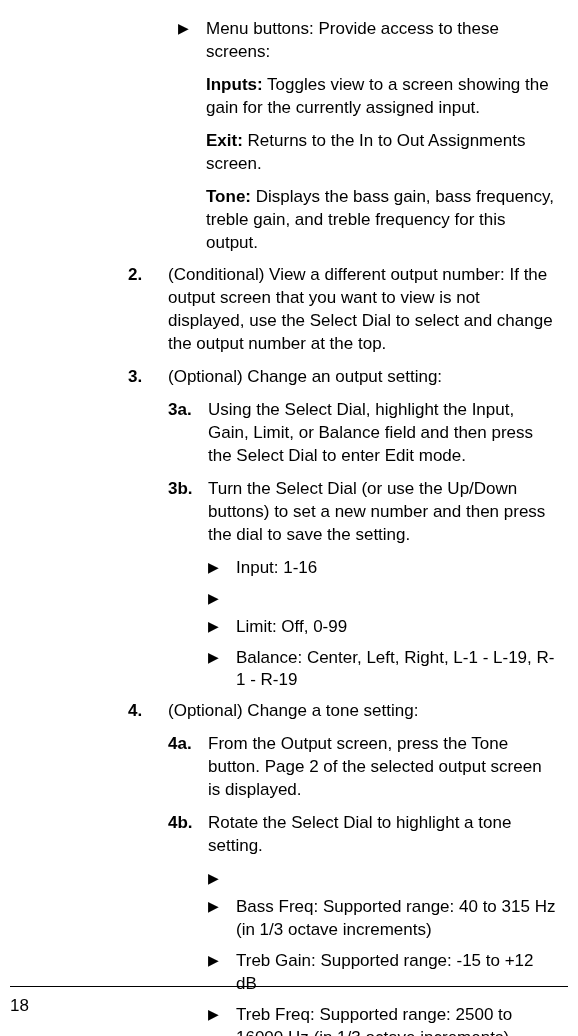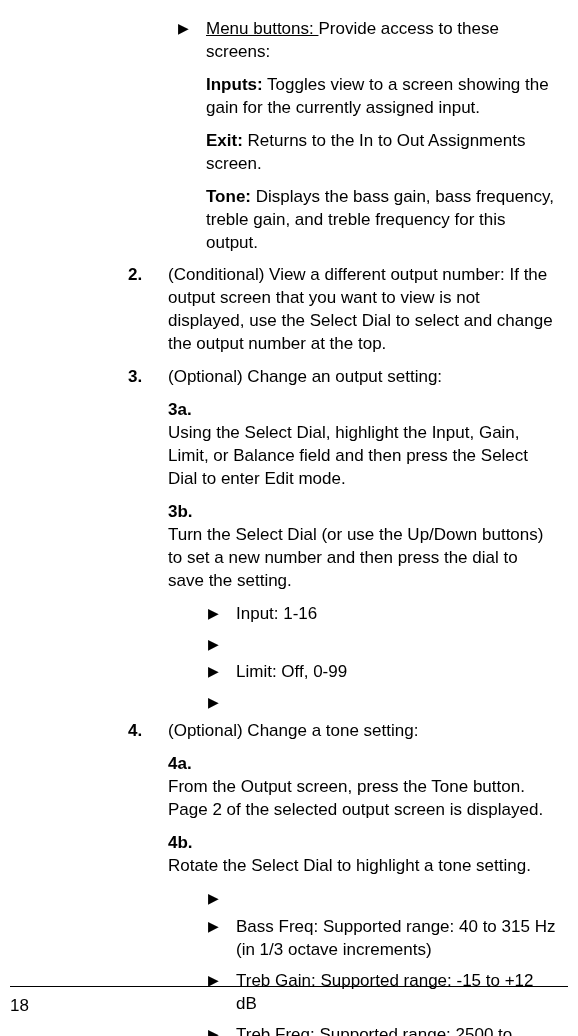--- a/index.html
+++ b/index.html
@@ -50,21 +50,20 @@
       flex-shrink: 0;
       font-weight: bold;
     }
     .step .stext {
       flex: 1;
     }
     .substep {
       display: flex;
       margin-bottom: 10px;
       padding-left: 40px;
-      flex-direction: column;
     }
     .substep .snum {
       width: 40px;
       flex-shrink: 0;
       font-weight: bold;
     }
     .substep .sstext {
       flex: 1;
     }
     .sub-bullet {
@@ -75,21 +74,20 @@
     .sub-bullet .arrow {
       width: 28px;
       flex-shrink: 0;
       font-size: 14px;
       padding-top: 1px;
     }
     .sub-bullet .sbtxt {
       flex: 1;
     }
     .underline {
-      text-decoration: underline;
     }
     .bold {
       font-weight: bold;
       text-align: right;
     }
     .footer {
       position: absolute;
       bottom: 18px;
       left: 10px;
       right: 10px;
@@ -143,20 +141,21 @@
   </div>
   <div class="sub-bullet">
     <div class="arrow">▶</div>
   </div>
   <div class="sub-bullet">
     <div class="arrow">▶</div>
     <div class="sbtxt">Limit: Off, 0-99</div>
   </div>
   <div class="sub-bullet">
     <div class="arrow">▶</div>
+    <div class="sbtxt">Balance: Center, Left, Right, L-1 - L-19, R-1 - R-19</div>
   </div>
 
   <div class="step">
     <div class="num">4.</div>
     <div class="stext">(Optional) Change a tone setting:</div>
   </div>
   <div class="substep">
     <div class="snum">4a.</div>
     <div class="sstext">From the Output screen, press the Tone button. Page 2 of the selected output screen is displayed.</div>
   </div>

